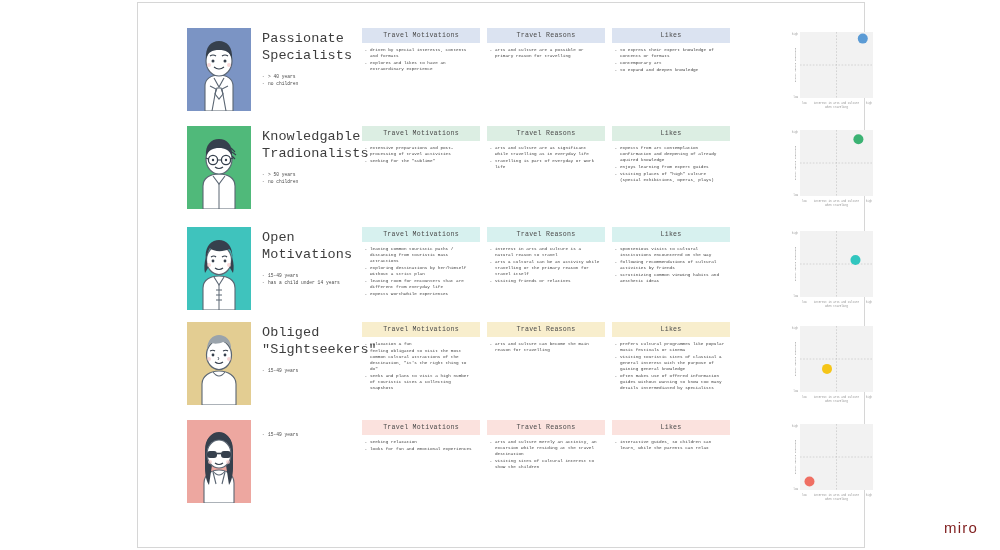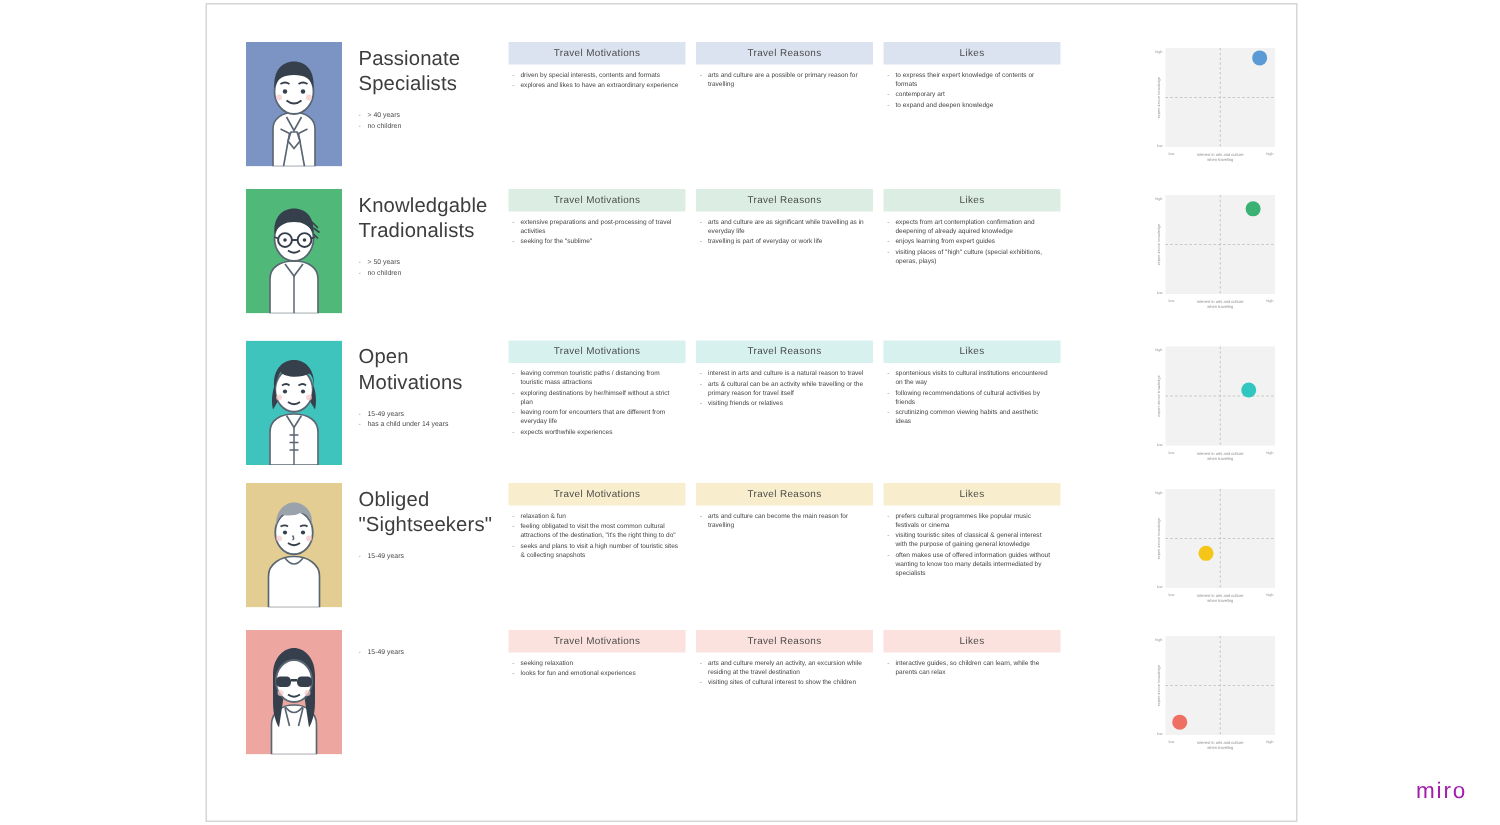--- a/index.html
+++ b/index.html
@@ -17,28 +17,29 @@
   .frame {
     position:absolute;
     left:137px; top:2px;
     width:728px; height:546px;
     background:#ffffff;
     border:1px solid #d6d6d6;
   }
   .miro-logo {
     position:absolute; right:22px; bottom:14px;
     font-size:15px; letter-spacing:1.2px;
-    color:#a21caf; font-family:"Liberation Sans", sans-serif;
+    color:#7f1d1d; font-family:"Liberation Sans", sans-serif;
   }
 
   .persona-row {
     position:absolute;
-    left:164px;
+    left:187px;
     width:650px;
     height:70px;
+    font-family:Liberation Mono, monospace;
   }
   .persona-row.r0 { top:28px; }
   .persona-row.r1 { top:126px; }
   .persona-row.r2 { top:227px; }
   .persona-row.r3 { top:322px;padding-left:22px; }
   .persona-row.r4 { top:420px; }
 
   
   .avatar-tile {
     position:absolute; left:0; top:0;

